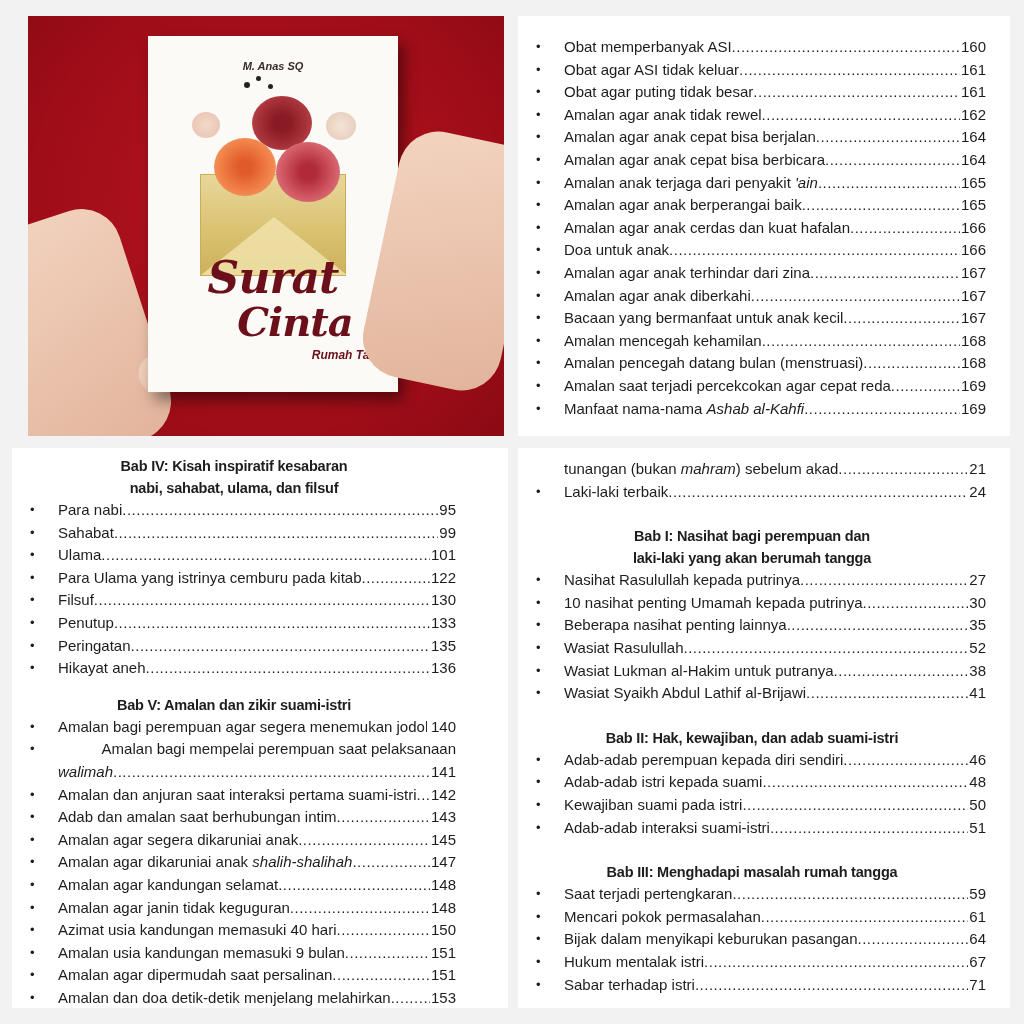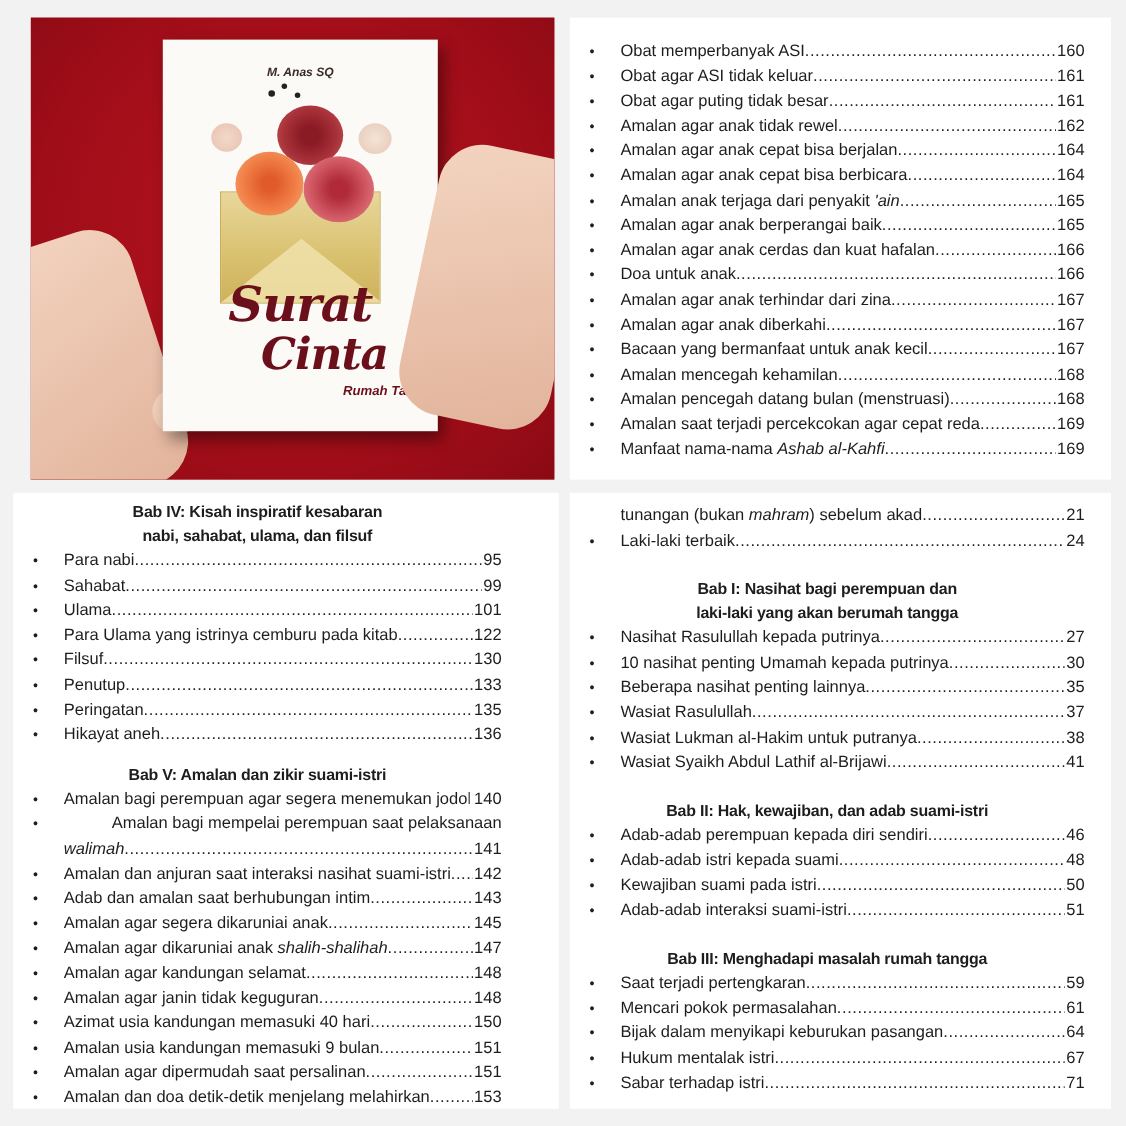--- a/index.html
+++ b/index.html
@@ -277,21 +277,21 @@
           <span style="display: flex;">
             <span class="t">
               <span class="txt it">walimah</span>
               <span class="dots"></span>
             </span>
             <span class="pg">141</span>
           </span>
         </li>
         <li>
           <span class="t">
-            <span class="txt"><span>Amalan dan anjuran saat interaksi nasihat suami-istri</span></span>
+            <span class="txt"><span>Amalan dan anjuran saat interaksi pertama suami-istri</span></span>
             <span class="dots"></span>
           </span>
           <span class="pg">142</span>
         </li>
         <li>
           <span class="t">
             <span class="txt"><span>Adab dan amalan saat berhubungan intim</span></span>
             <span class="dots"></span>
           </span>
           <span class="pg">143</span>
@@ -400,21 +400,21 @@
             <span class="txt"><span>Beberapa nasihat penting lainnya</span></span>
             <span class="dots"></span>
           </span>
           <span class="pg">35</span>
         </li>
         <li>
           <span class="t">
             <span class="txt"><span>Wasiat Rasulullah</span></span>
             <span class="dots"></span>
           </span>
-          <span class="pg">37</span>
+          <span class="pg">52</span>
         </li>
         <li>
           <span class="t">
             <span class="txt"><span>Wasiat Lukman al-Hakim untuk putranya</span></span>
             <span class="dots"></span>
           </span>
           <span class="pg">38</span>
         </li>
         <li>
           <span class="t">

